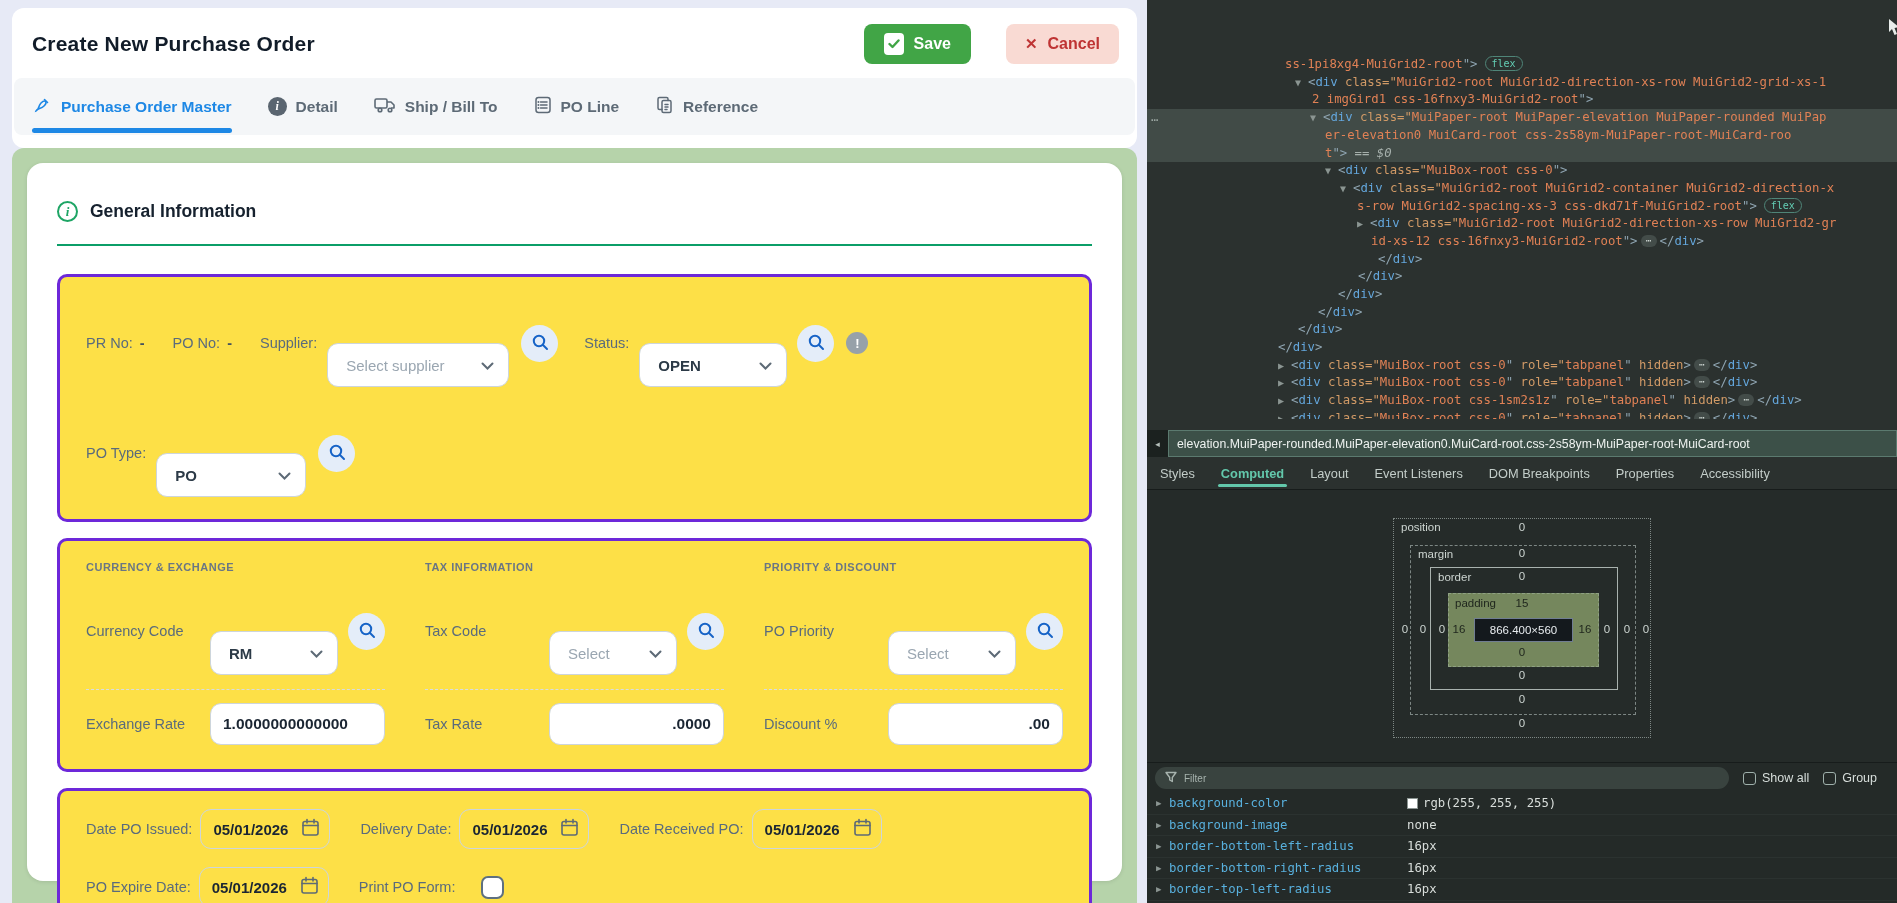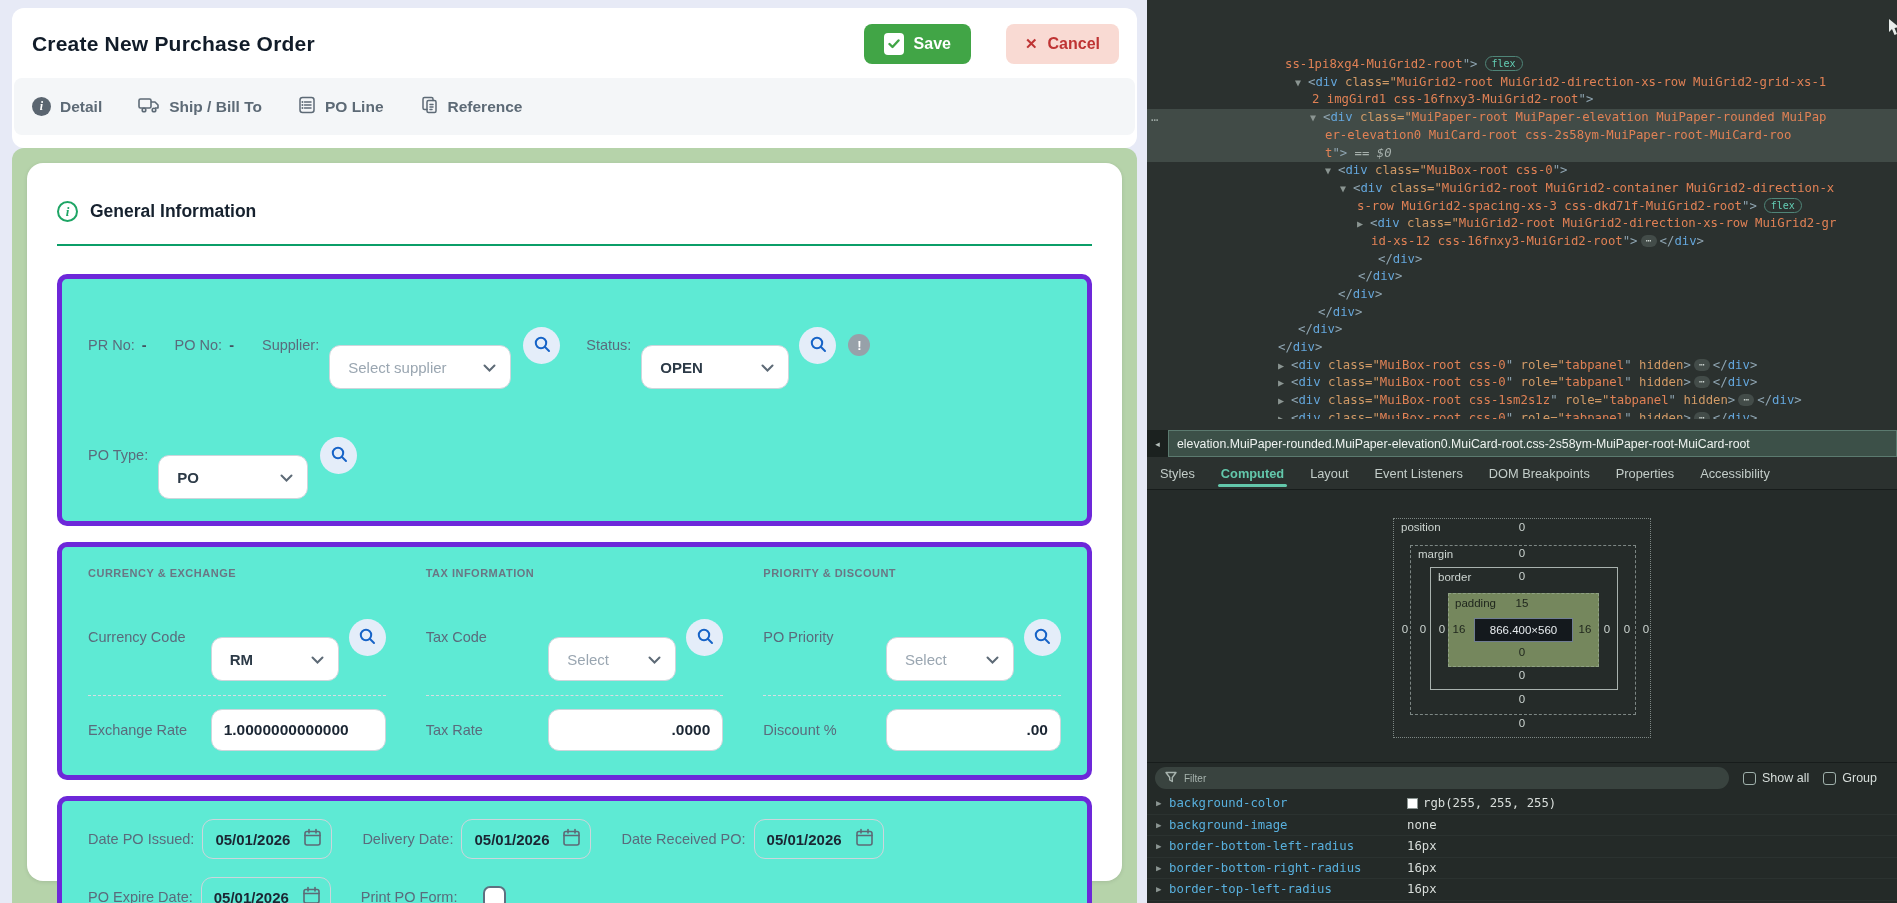--- a/index.html
+++ b/index.html
@@ -41,21 +41,21 @@
     background:#fff; border-radius:16px; box-shadow:0 1px 4px rgba(0,0,0,.10);
     padding:38px 30px 0 30px; }
 
   .gi-head { display:flex; align-items:center; gap:12px; }
   .gi-ic { width:21px; height:21px; border:2px solid #1ea565; border-radius:50%;
     color:#1ea565; display:flex; align-items:center; justify-content:center;
     font-size:13px; font-weight:700; font-family:"Liberation Serif",serif; font-style:italic; }
   .gi-title { font-size:17.5px; font-weight:800; color:#16212e; }
   .gi-line { height:2px; background:#0b9e68; margin-top:22px; }
 
-  .sec { border:5px solid #6d28d9; border-radius:10px; background:#5eead4; }
+  .sec { border:3px solid #6d28d9; border-radius:10px; background:#fde047; }
   .sec1 { margin-top:28px; padding:22px 26px; }
   .frow { display:flex; align-items:center; }
   .lbl { font-size:14.5px; color:#5a6b7c; white-space:nowrap; }
   .dashv { margin-left:7px; font-size:14.5px; color:#44525f; font-weight:600; }
   .gap28 { width:28px; } .gap26 { width:26px; } .gap12 { width:12px; } .gap10 { width:10px; }
   .dd { height:44px; border:1.5px solid #cdd5db; border-radius:11px; background:#fff;
     display:flex; align-items:center; justify-content:space-between;
     padding:0 14px 0 18px; cursor:pointer;margin-top:44px; }
   .dd .ph { color:#9aa6b1; font-size:15px; }
   .dd .val { color:#2c3a47; font-weight:600; font-size:15px; }
@@ -179,20 +179,29 @@
             </span>
             <span>Save</span>
           </button>
           <button class="btn btn-cancel">
             <span class="x-ic">✕</span>
             <span>Cancel</span>
           </button>
         </div>
       </div>
       <div class="tabs-bar">
+        <div class="tab active">
+          <span>
+            <svg width="20" height="20" viewBox="0 0 20 20" fill="none" stroke="#1e88e5" stroke-width="1.6" stroke-linecap="round">
+                <path d="M4 16 C7 15 6 11 9 8 C10.5 6.5 12 5 13.5 6.5 C15 8 13.5 9.5 12 11 C9 14 5 13 4 16 Z"></path>
+                <path d="M12.5 4.5 l3 3"></path>
+              </svg>
+          </span>
+          <span>Purchase Order Master</span>
+        </div>
         <div class="tab">
           <span class="ic-info">i</span>
           <span>Detail</span>
         </div>
         <div class="tab">
           <span>
             <svg width="22" height="16" viewBox="0 0 22 16" fill="none" stroke="#5d6a76" stroke-width="1.6" stroke-linejoin="round">
                 <rect x="1" y="2" width="12" height="9" rx="1.5"></rect>
                 <path d="M13 5 h4 l3 3 v3 h-3"></path>
                 <circle cx="6" cy="13" r="1.8"></circle>

